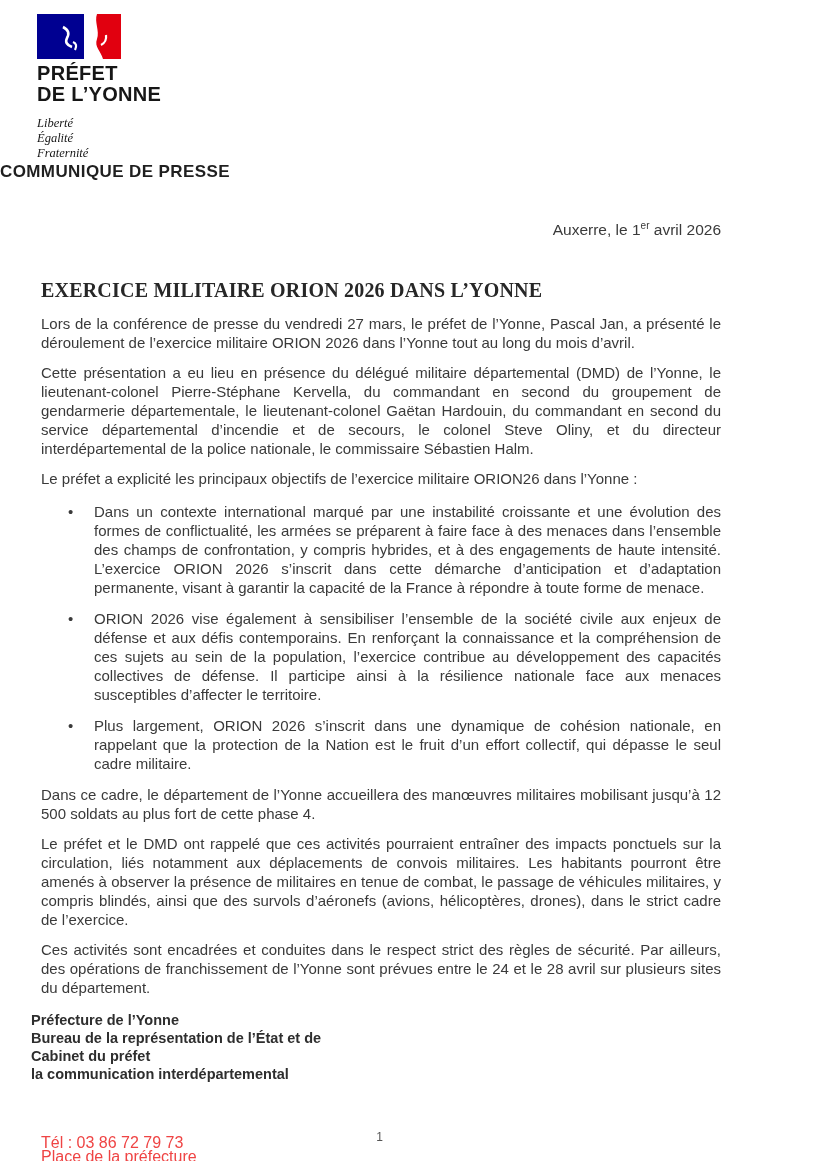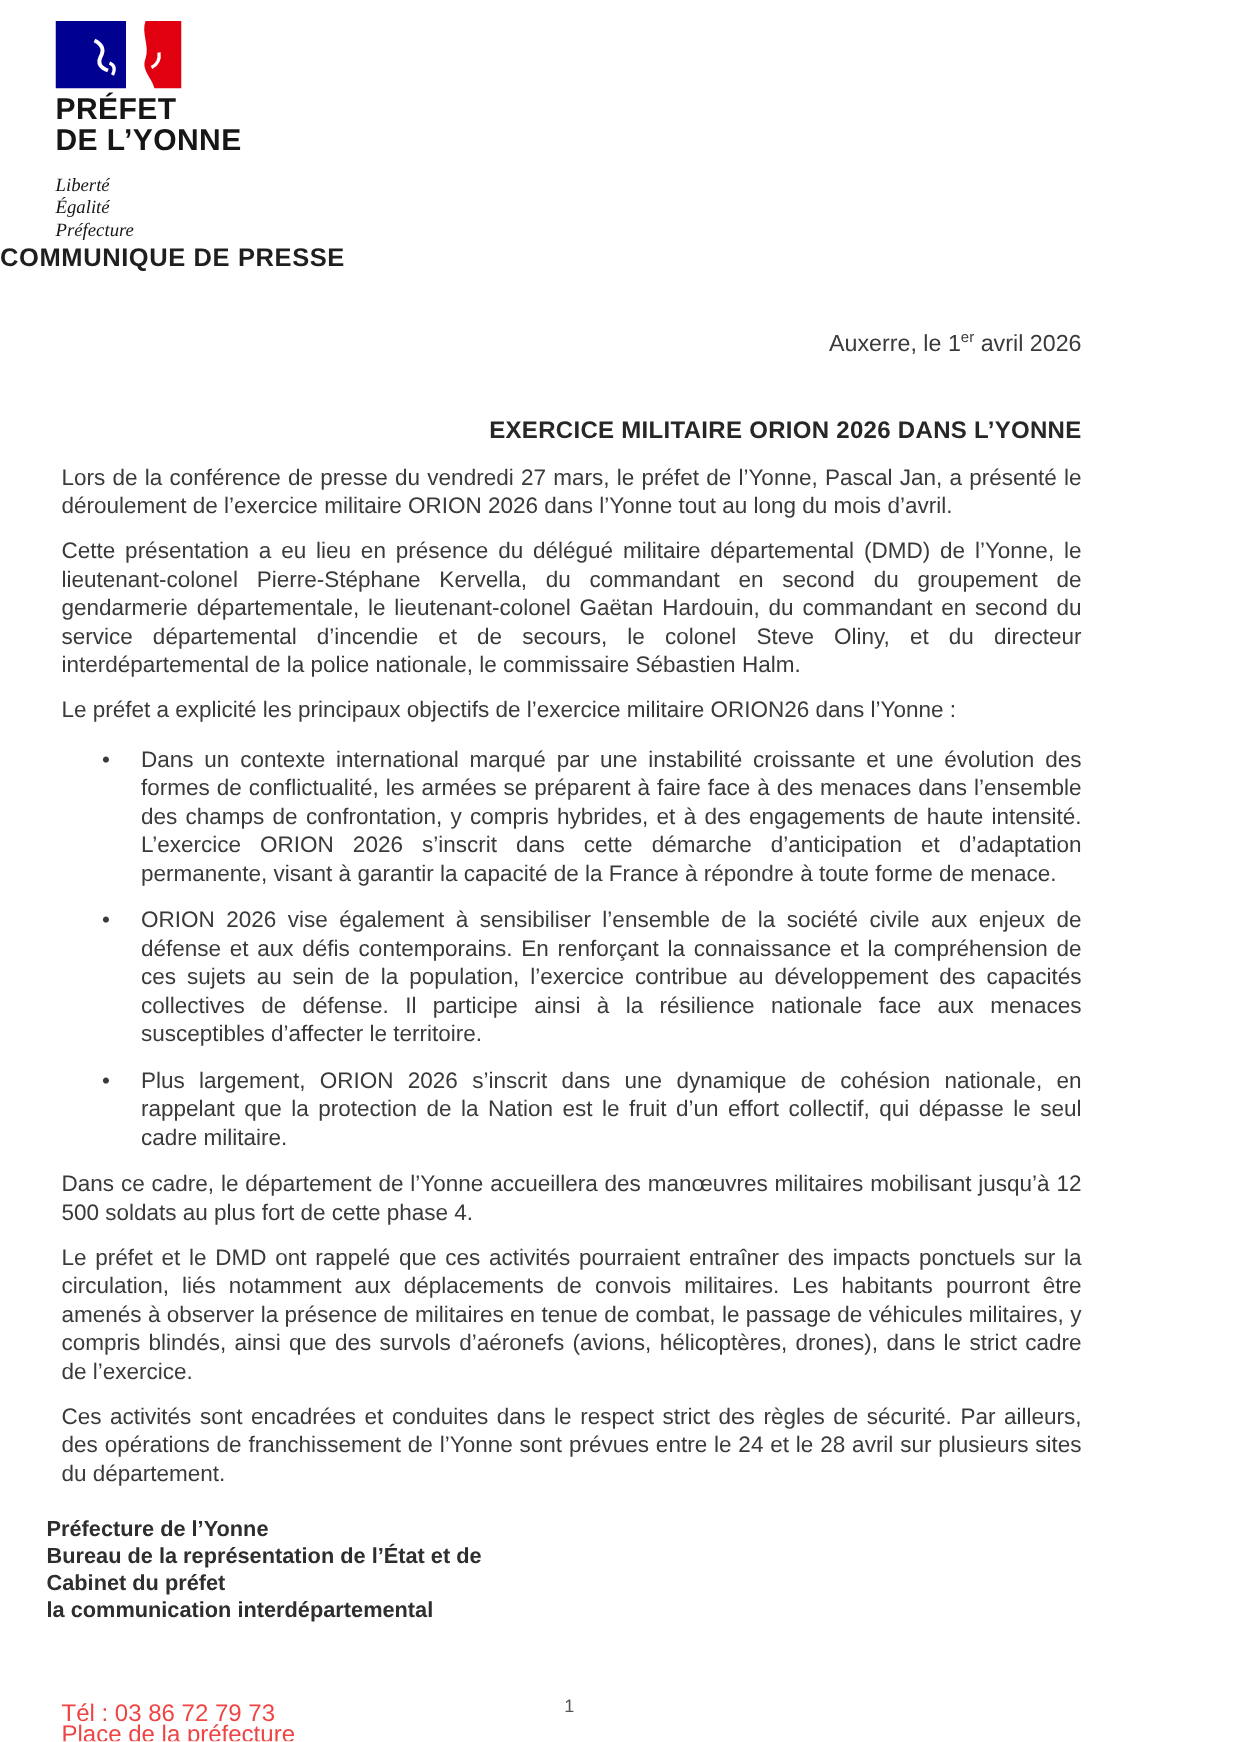--- a/index.html
+++ b/index.html
@@ -56,26 +56,27 @@
 
   
   .content {
     position: absolute;
     left: 41px;
     right: 38px;
     top: 279px;
     text-align: justify;
   }
   .content h1 {
-    font-size: 16px;
+    font-size: 20px;
     font-weight: bold;
     color: #272727;
     margin: 0 0 12px 0;
-    text-align: right;
+    text-align: left;
     letter-spacing: 0.2px;
+    font-family: Liberation Serif, serif;
   }
   .content p {
     margin: 0 0 11px 0;
     font-size: 15px;
     line-height: 19px;
   }
   .bullet-list { margin: 14px 0 2px 0; }
   .bullet-row {
     display: flex;
     margin: 0 0 12px 0;
@@ -131,21 +132,21 @@
       <path d="M60 0 H84 V45 H66 C64 37 57 33 60 25 C63 17 57 8 60 0 Z" fill="#e1000f"></path>
       <path d="M64 31 q6 -3 5 -10" stroke="#ffffff" stroke-width="2.2" fill="none"></path>
     </svg>
     <div class="logo-institution">
       <div>PRÉFET</div>
       <div>DE L’YONNE</div>
     </div>
     <div class="logo-motto">
       <div>Liberté</div>
       <div>Égalité</div>
-      <div>Préfecture</div>
+      <div>Fraternité</div>
     </div>
   </div>
 
   <div class="doc-title">COMMUNIQUE DE PRESSE</div>
 
   <div class="dateline"><span>Auxerre, le 1</span><sup>er</sup><span> avril 2026</span></div>
 
   <div class="content">
     <h1>EXERCICE MILITAIRE ORION 2026 DANS L’YONNE</h1>
 

